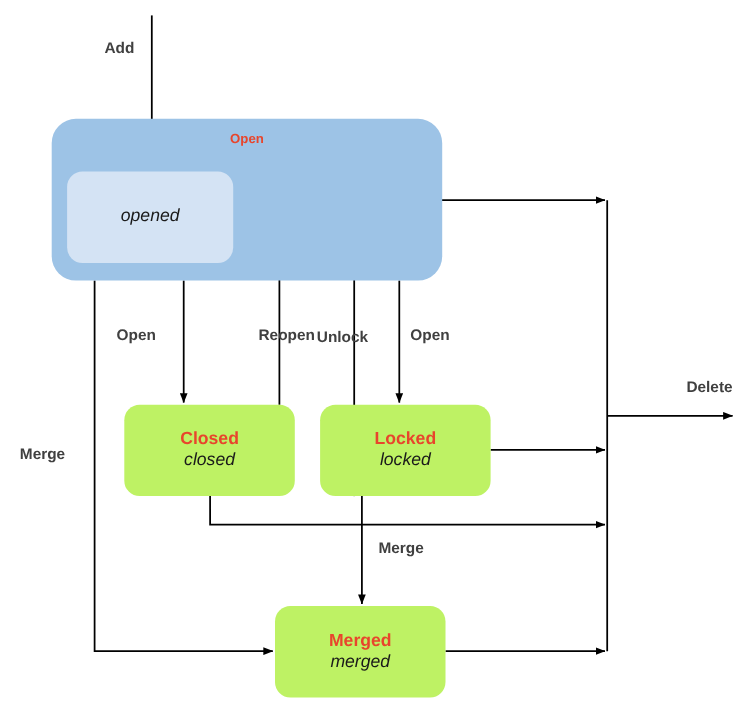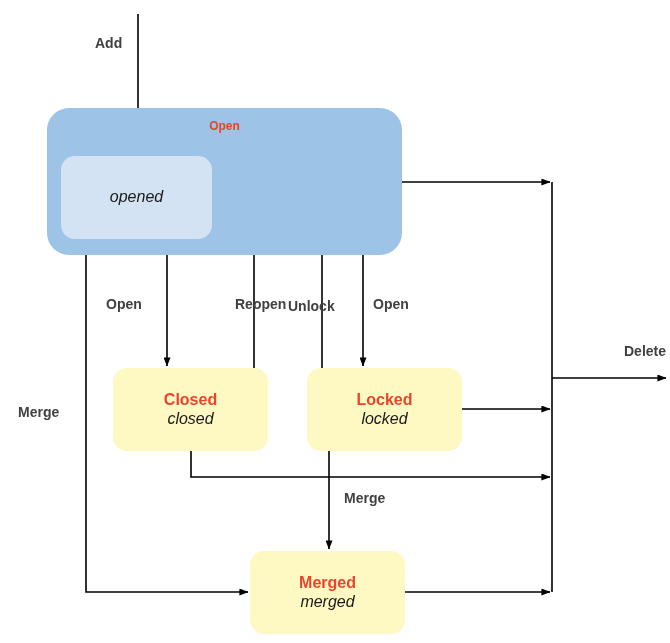--- a/index.html
+++ b/index.html
@@ -38,21 +38,21 @@
     justify-content: flex-start;
     padding-top: 12px;
   }
   .composite-title {
     color: #e8452c;
     font-weight: bold;
     font-size: 12px;
     line-height: 1;
   }
   .leaf {
-    background: #fef9c3;
+    background: #bef264;
     border-radius: 14px;
   }
   .sub-leaf {
     background: #d4e3f4;
     border-radius: 14px;
   }
   .node-title {
     color: #e8452c;
     font-weight: bold;
     font-size: 16px;
@@ -126,21 +126,21 @@
   <div class="node sub-leaf" style="left:61px; top:156px; width:151px; height:83px;">
     <span class="node-single">opened</span>
   </div>
 
 
   <div class="node leaf" style="left:113px; top:368px; width:155px; height:83px;">
     <span class="node-title">Closed</span>
     <span class="node-sub">closed</span>
   </div>
 
-  <div class="node leaf" style="left:307px; top:368px; width:155px; height:83px;">
+  <div class="node leaf" style="left:291px; top:368px; width:155px; height:83px;">
     <span class="node-title">Locked</span>
     <span class="node-sub">locked</span>
   </div>
 
   <div class="node leaf" style="left:250px; top:551px; width:155px; height:83px;justify-content:center;">
     <span class="node-title">Merged</span>
     <span class="node-sub">merged</span>
   </div>
 
   <span class="edge-label" style="left:95px; top:36px;">Add</span>

